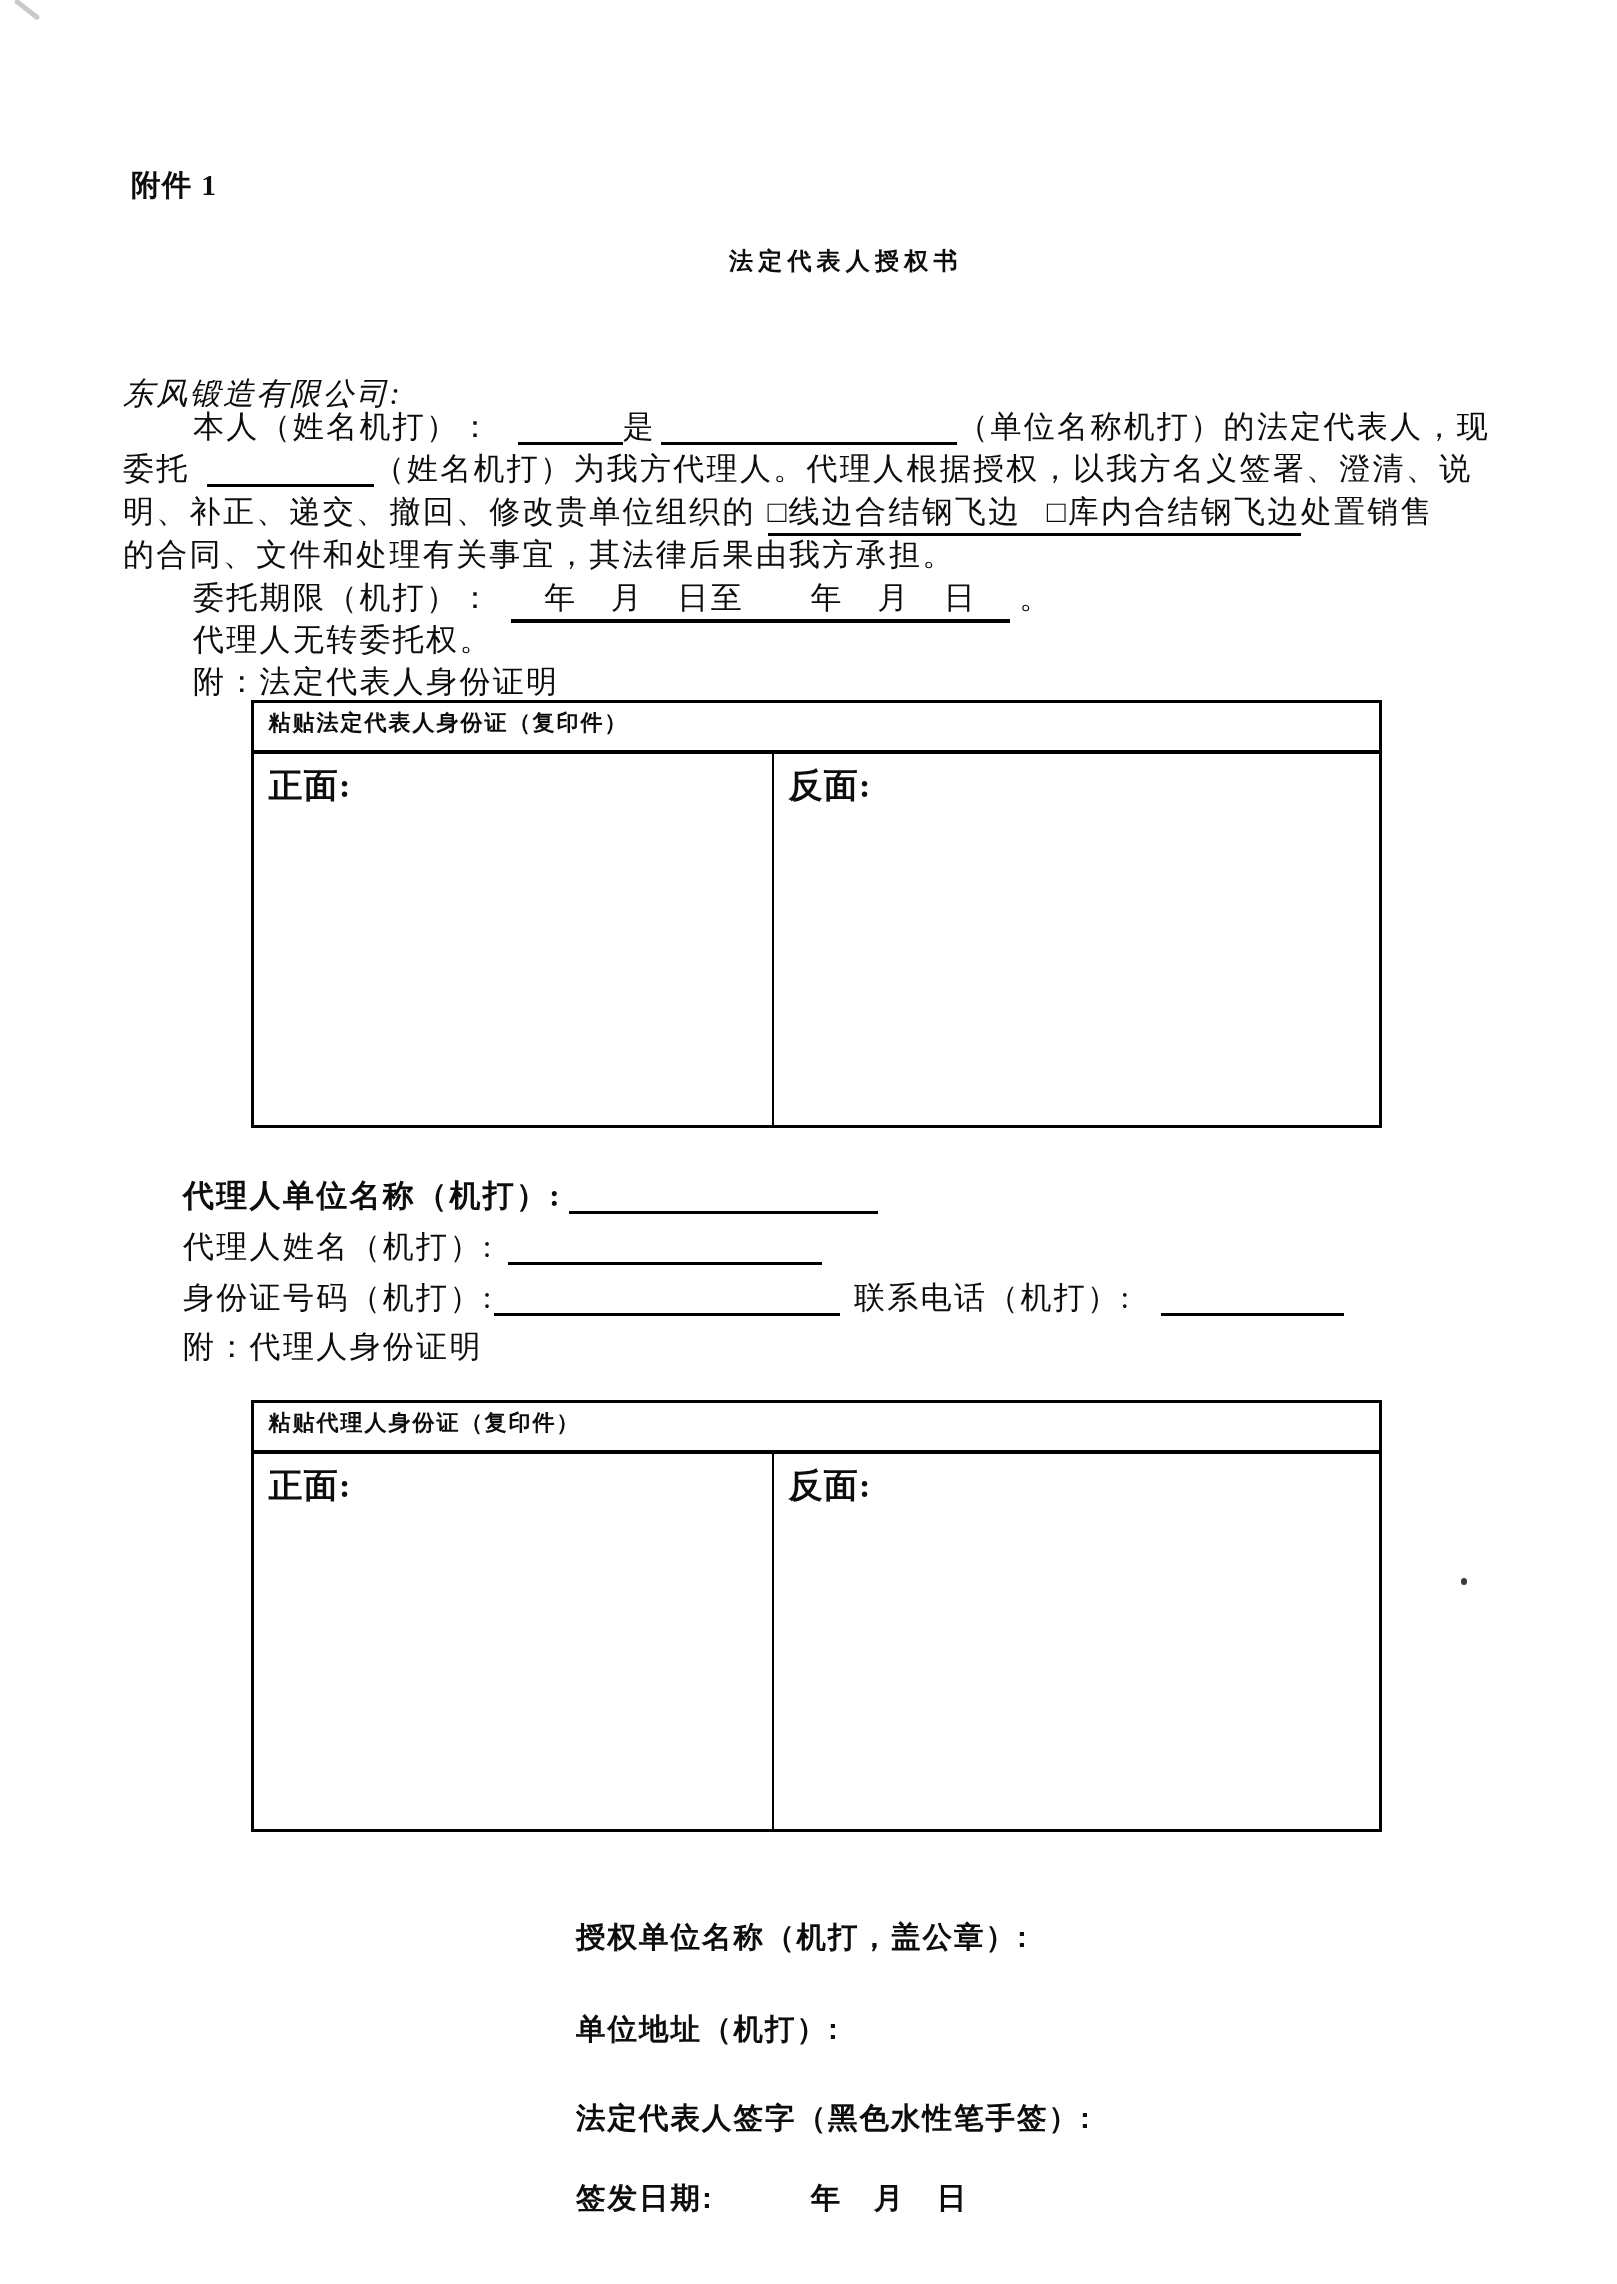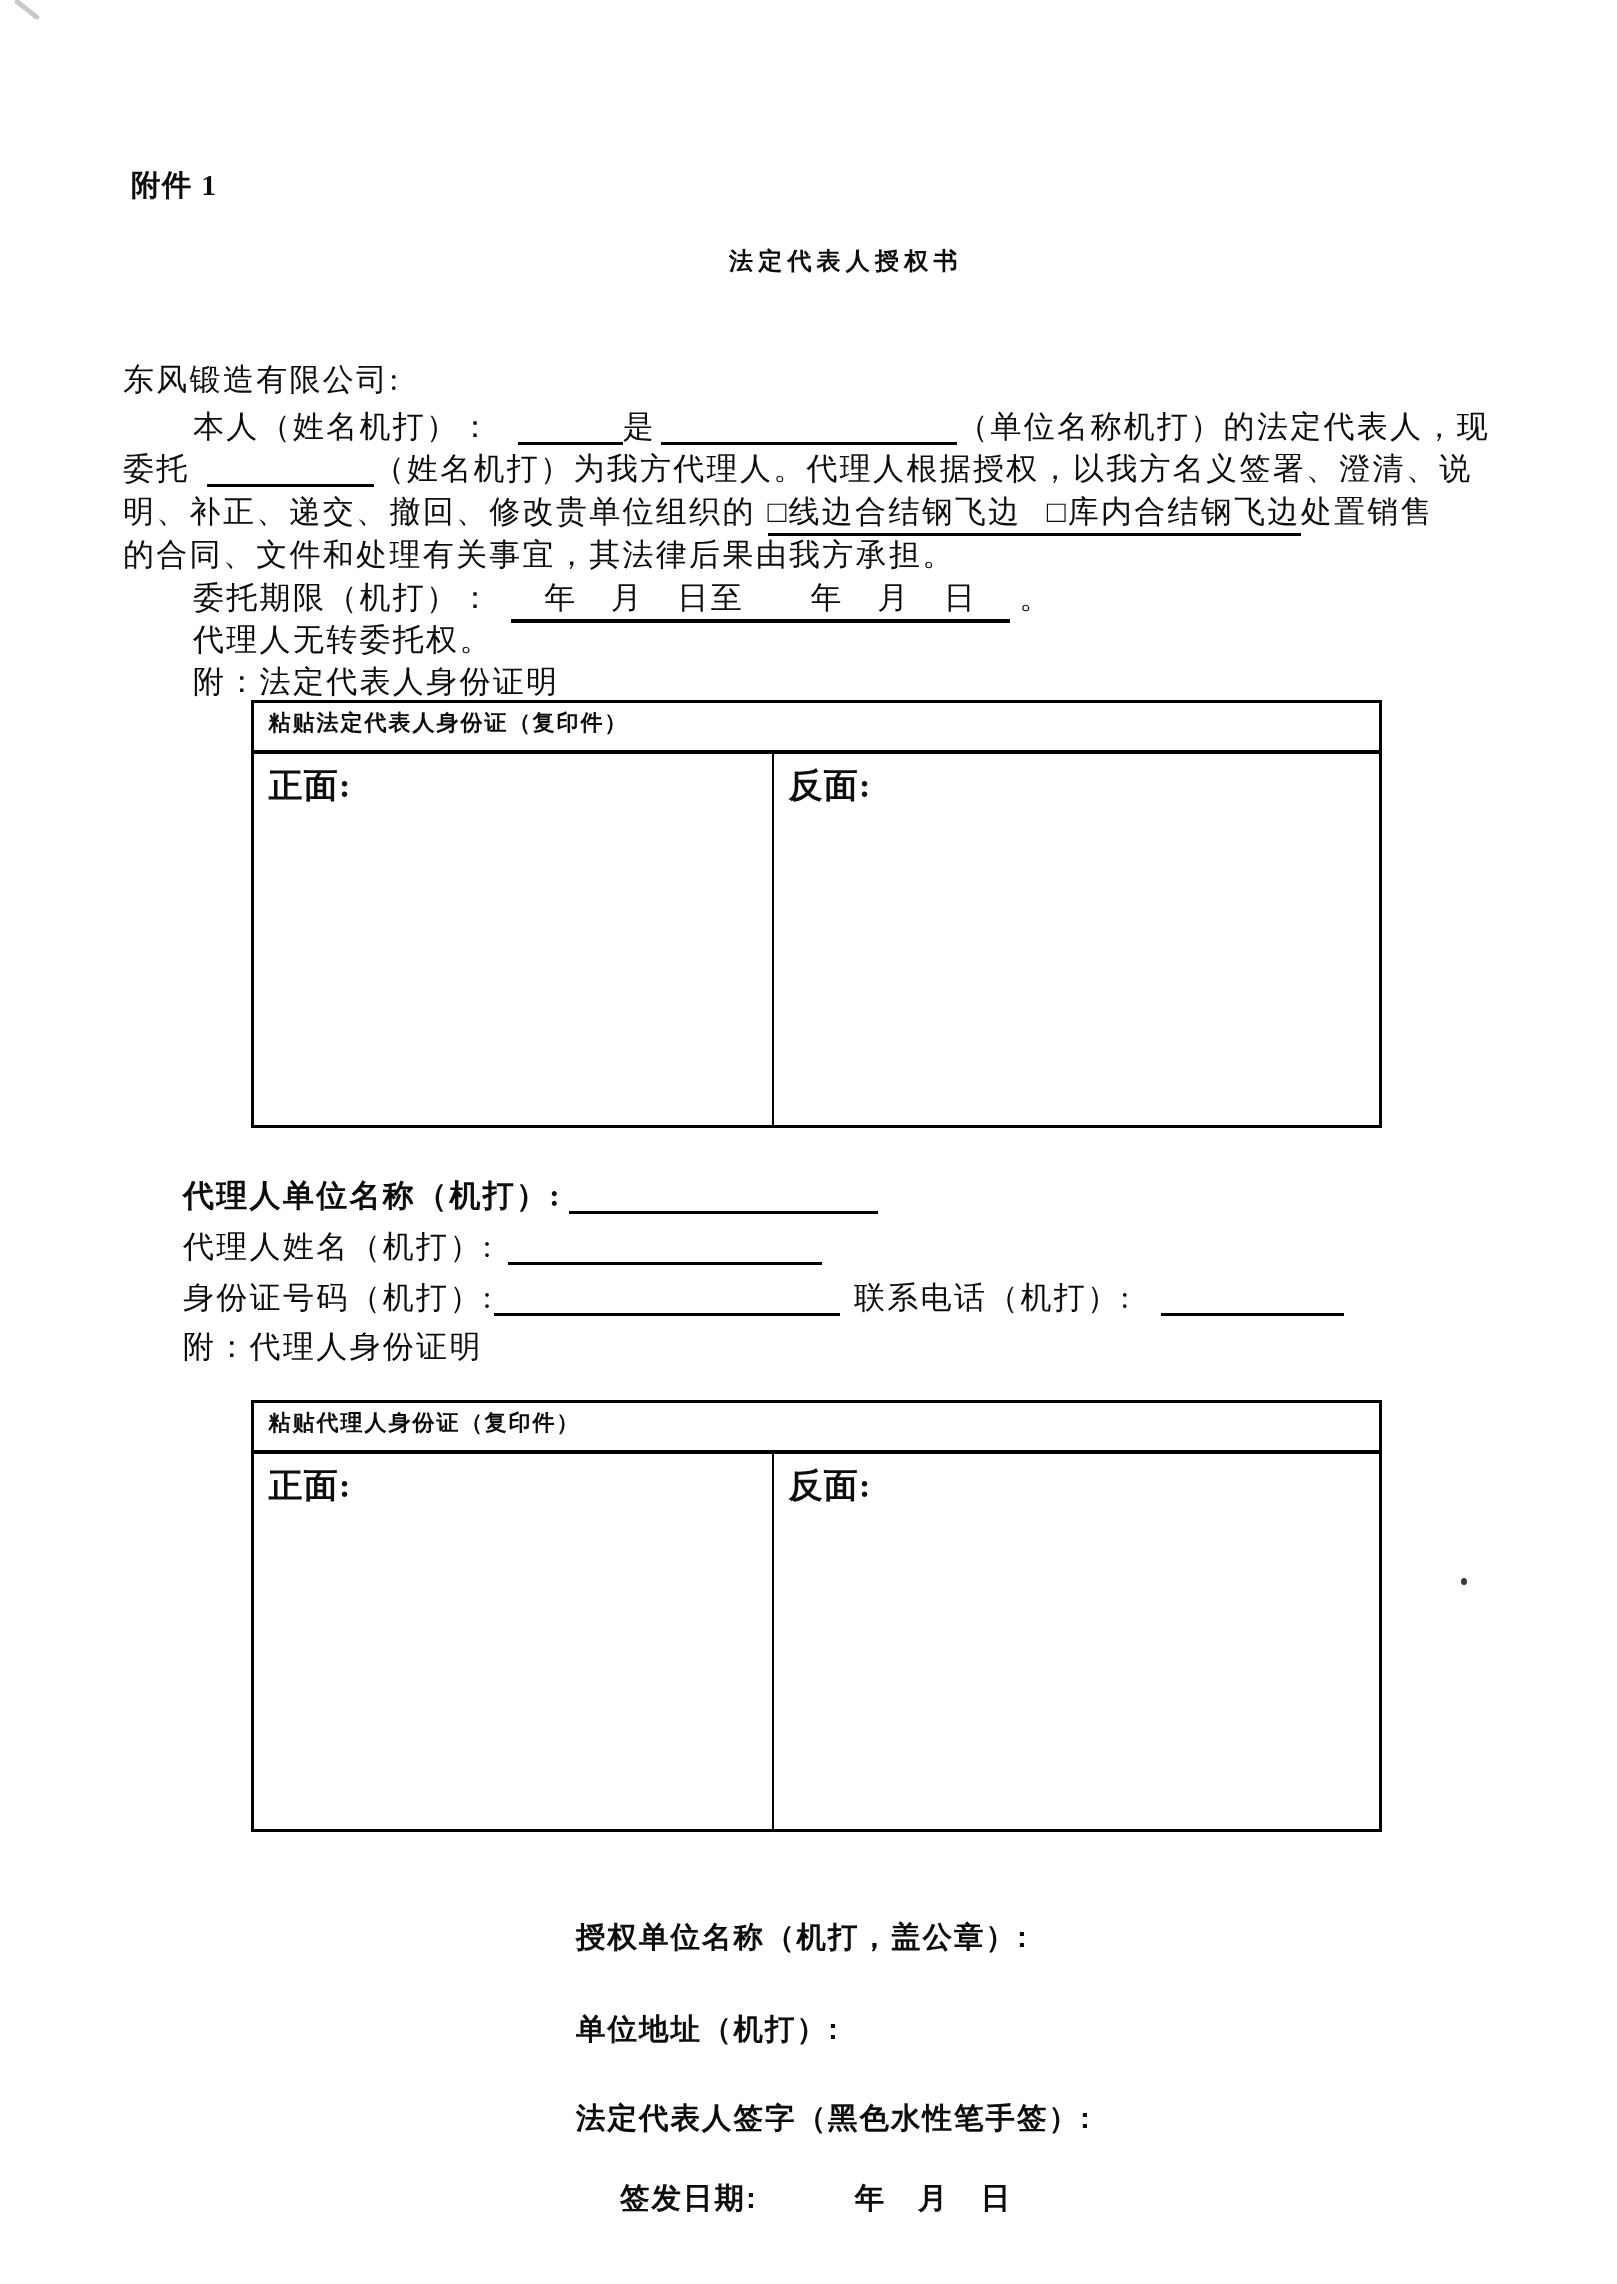--- a/index.html
+++ b/index.html
@@ -21,21 +21,21 @@
   }
   .attachment-label {
     left: 131px; top: 165px;
     font-size: 29.5px; font-weight: bold; letter-spacing: 1.3px;
   }
   .doc-title {
     left: 729px; top: 240px;
     font-size: 24px; font-weight: bold; letter-spacing: 5.2px;
     font-family: "Liberation Sans", "DejaVu Sans", sans-serif;
   }
-  .salutation { left: 123px; top: 359px; }
+  .salutation { left: 123px; top: 373px; font-style: italic; }
   .p-l1 { left: 123px; top: 405px; padding-left: 70px; }
   .p-l2 { left: 123px; top: 447px; }
   .p-l3 { left: 123px; top: 491px; }
   .p-l4 { left: 123px; top: 534px; }
   .p-l5 { left: 123px; top: 577px; padding-left: 70px; }
   .p-l6 { left: 123px; top: 619px; padding-left: 70px; }
   .p-l7 { left: 123px; top: 661px; padding-left: 70px; }
 
   .blank {
     display: inline-block;
@@ -111,21 +111,21 @@
     position: absolute;
     left: 576px;
     white-space: nowrap;
     font-family: "Liberation Sans", "DejaVu Sans", sans-serif;
     font-size: 29.5px; font-weight: bold; letter-spacing: 2px;
     line-height: 39px;
   }
   .f-company { top: 1917px; }
   .f-address { top: 2009px; }
   .f-signature { top: 2098px; }
-  .f-date { top: 2178px; margin-left: 44px; }
+  .f-date { top: 2178px; }
   .date-value { margin-left: 97px; letter-spacing: 2px; }
 
   .scan-speck {
     position: absolute;
     left: 1461px; top: 1578px;
     width: 5.9px; height: 7.2px;
     background: #3a3a3a;
     border-radius: 50%;
   }
   .scan-corner {

